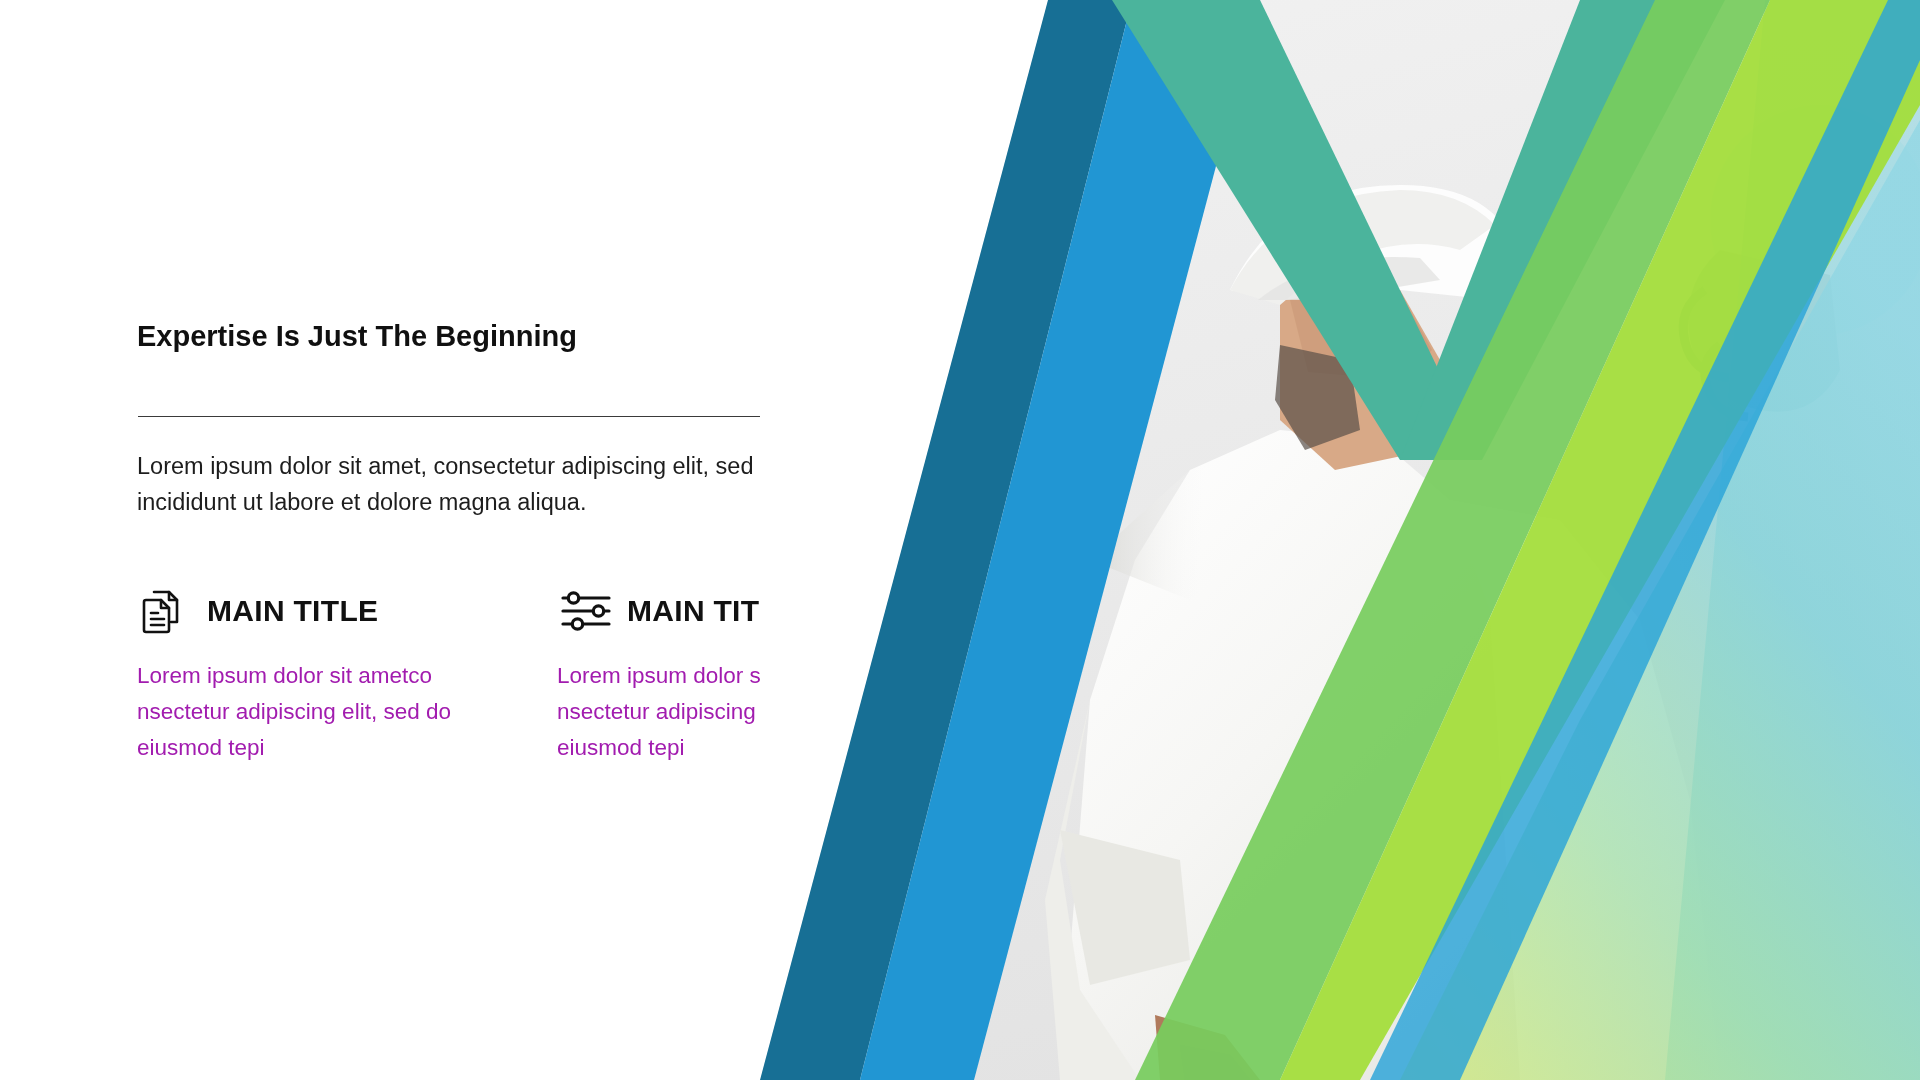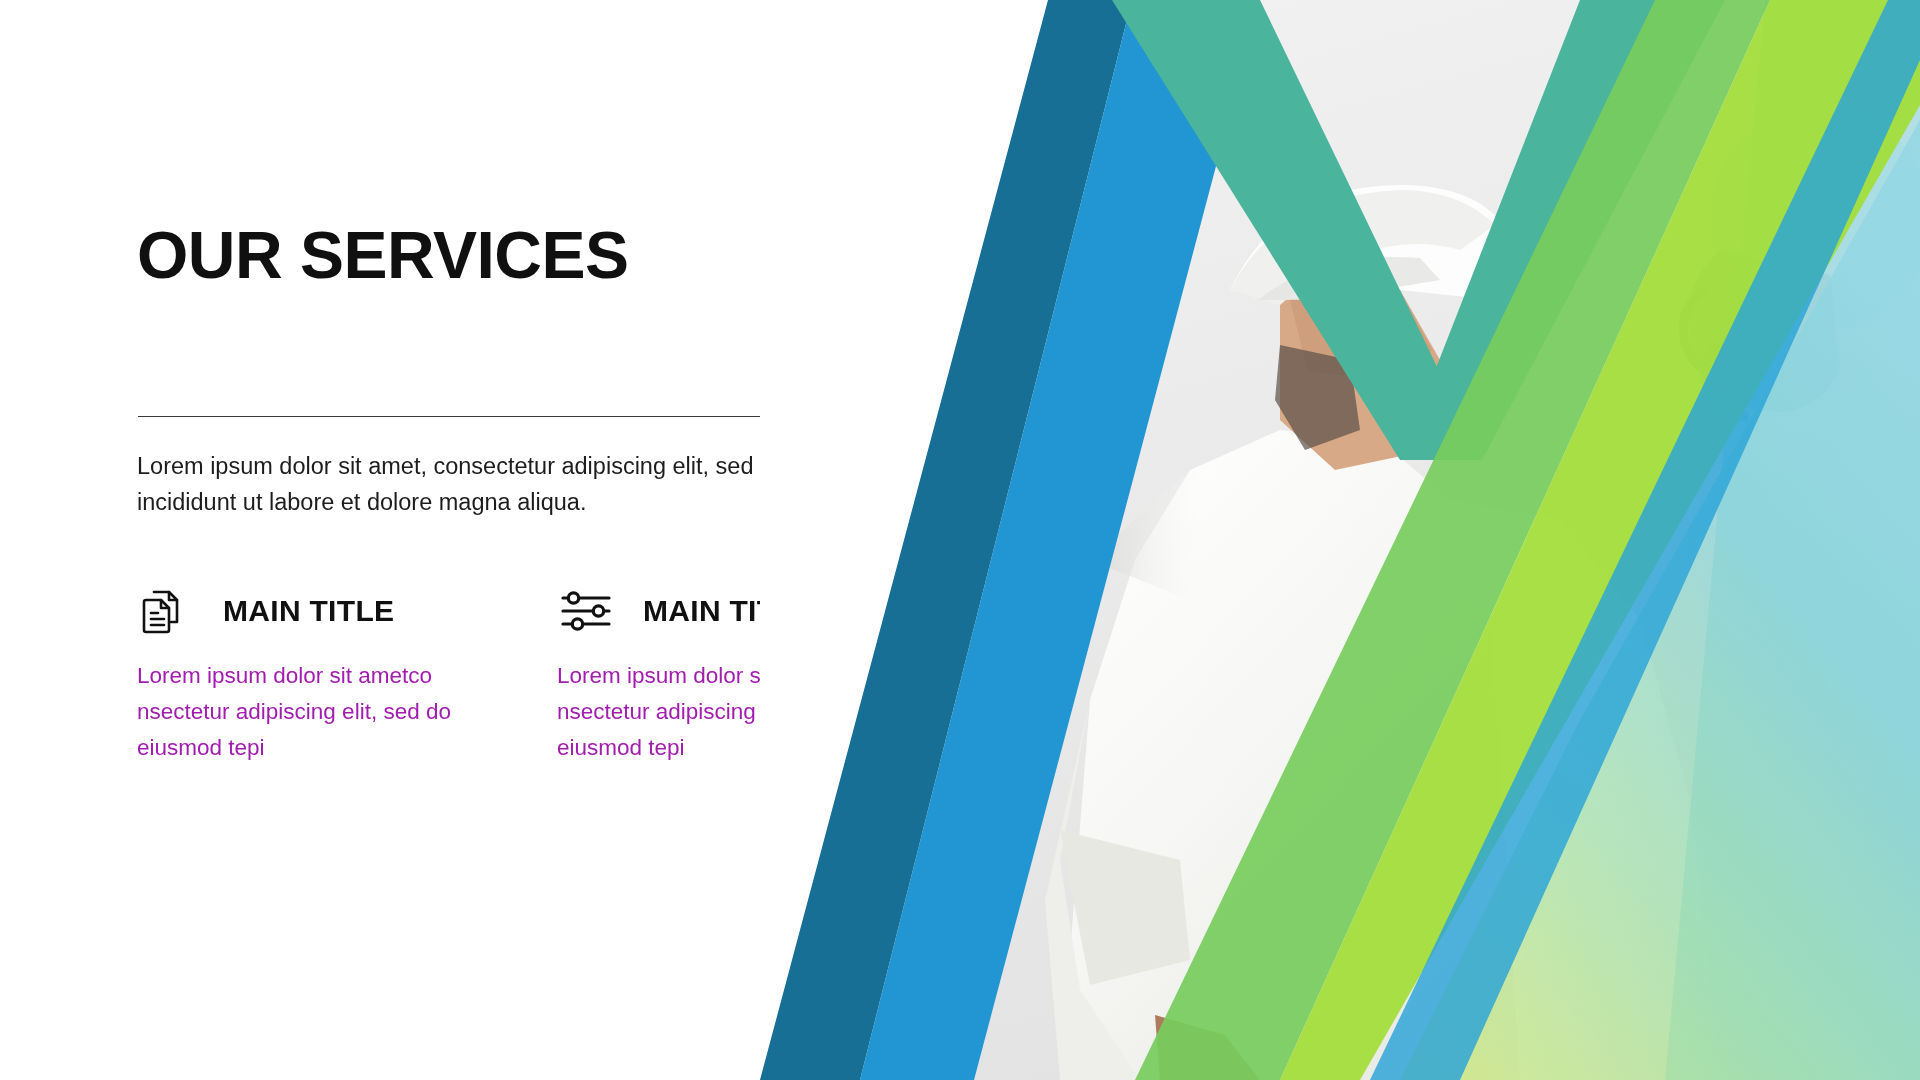--- a/index.html
+++ b/index.html
@@ -105,21 +105,21 @@
 
   .feature-icon {
     width: 58px;
     height: 58px;
     flex: 0 0 58px;
     display: block;
   }
   .feature-icon svg { display: block; }
 
   .feature-title {
-    margin-left: 28px;
+    margin-left: 12px;
     font-family: "Liberation Sans", sans-serif;
     font-size: 30px;
     font-weight: 700;
     letter-spacing: 0.3px;
     color: #111111;
     white-space: nowrap;
   }
 
   .feature-body {
     margin: 16px 0 0 0;
@@ -142,22 +142,22 @@
   }
   .graphic svg { display: block; }
 </style>
 </head>
 <body>
 
 <div class="slide">
 
   <div class="content">
 
-    <h1 class="page-title">OUR SERVICES</h1>
-
+
+    <h2 class="page-subtitle">Expertise Is Just The Beginning</h2>
 
     <div class="divider"></div>
 
     <p class="intro-paragraph">Lorem ipsum dolor sit amet, consectetur adipiscing elit, sed do eiusmod tempor incididunt ut labore et dolore magna aliqua.</p>
 
     <div class="features">
 
       <div class="feature-col col-0">
         <div class="feature-head">
           <span class="feature-icon">

